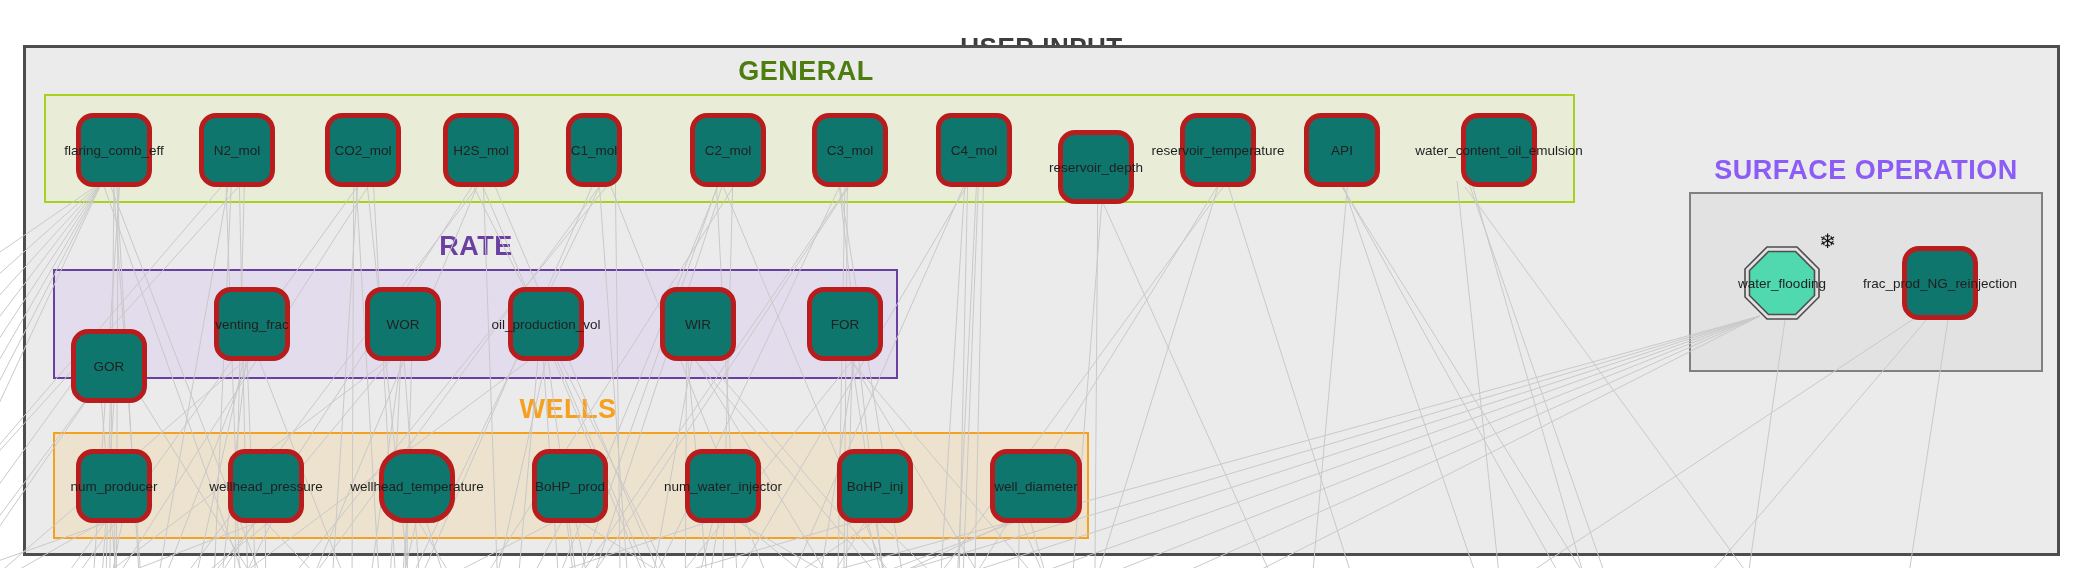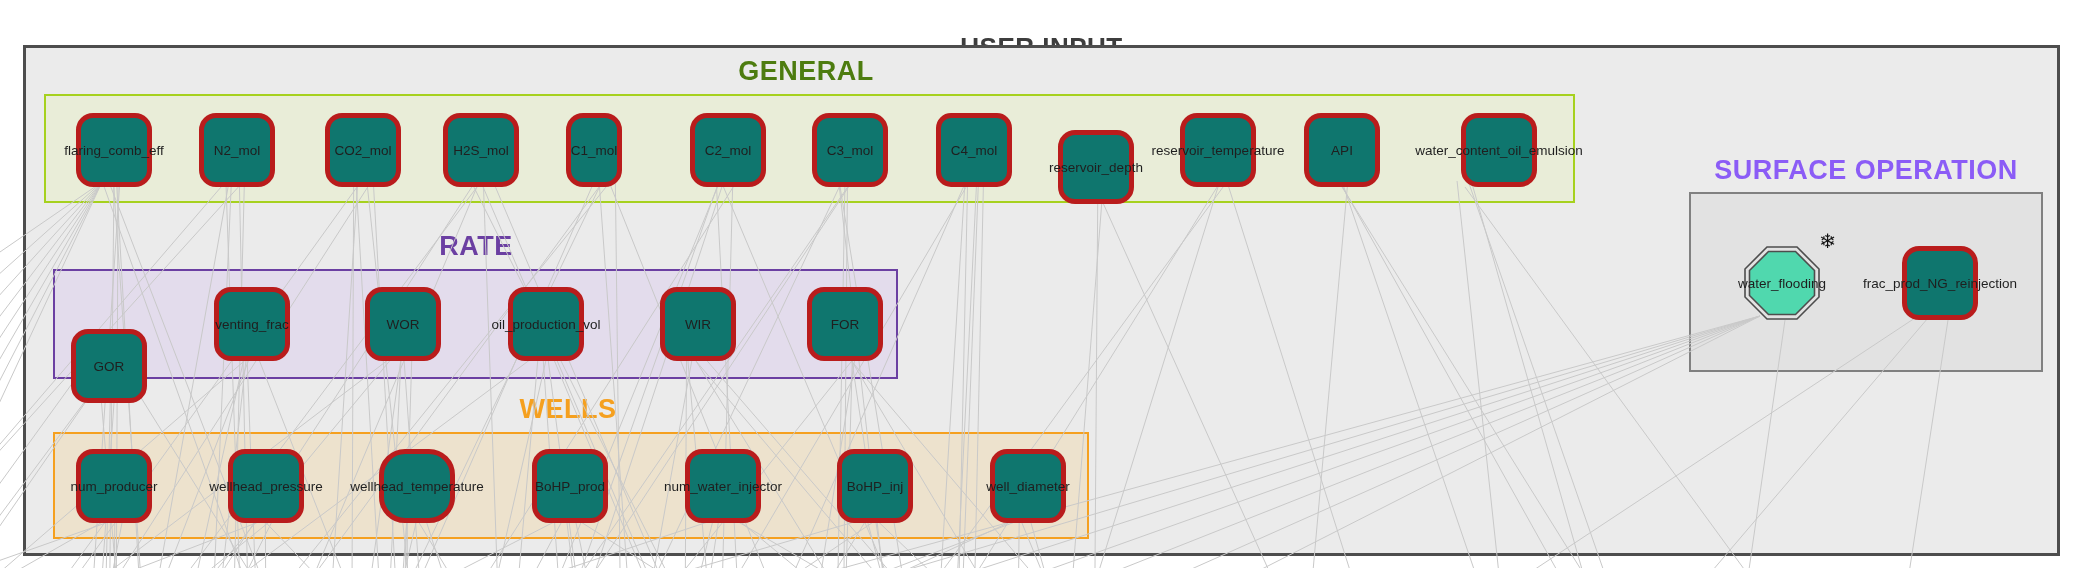--- a/index.html
+++ b/index.html
@@ -267,21 +267,21 @@
       </div>
       <div class="node" style="left: 532px; top: 449px; width: 76px; height: 74px;">
         <span class="node-label">BoHP_prod</span>
       </div>
       <div class="node" style="left: 685px; top: 449px; width: 76px; height: 74px;">
         <span class="node-label">num_water_injector</span>
       </div>
       <div class="node" style="left: 837px; top: 449px; width: 76px; height: 74px; padding-left: 16px;">
         <span class="node-label">BoHP_inj</span>
       </div>
-      <div class="node" style="left: 990px; top: 449px; width: 76px; height: 74px;">
+      <div class="node" style="left: 990px; top: 449px; width: 92px; height: 74px;">
         <span class="node-label">well_diameter</span>
       </div>
       <div class="node octagon" style="left: 1744px; top: 246px; width: 76px; height: 74px;">
         <svg width="76" height="74" viewBox="0 0 76 74">
           <polygon points="24.5,5.5 51.5,5.5 70.5,24.5 70.5,49.5 51.5,68.5 24.5,68.5 5.5,49.5 5.5,24.5" fill="#50d8ae" stroke="#4d4d4d" stroke-width="1.6"></polygon>
           <polygon points="23,1 53,1 75,23 75,51 53,73 23,73 1,51 1,23" fill="none" stroke="#4d4d4d" stroke-width="1.6"></polygon>
         </svg>
         <span class="node-badge">❄</span>
         <span class="node-label">water_flooding</span>
       </div>

